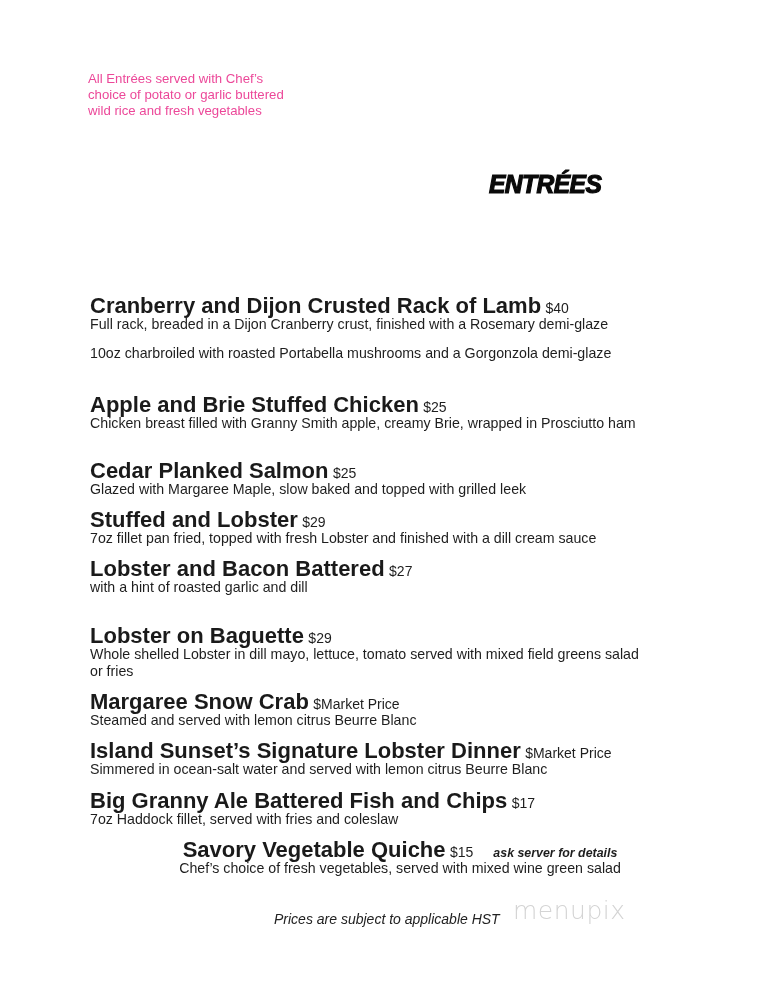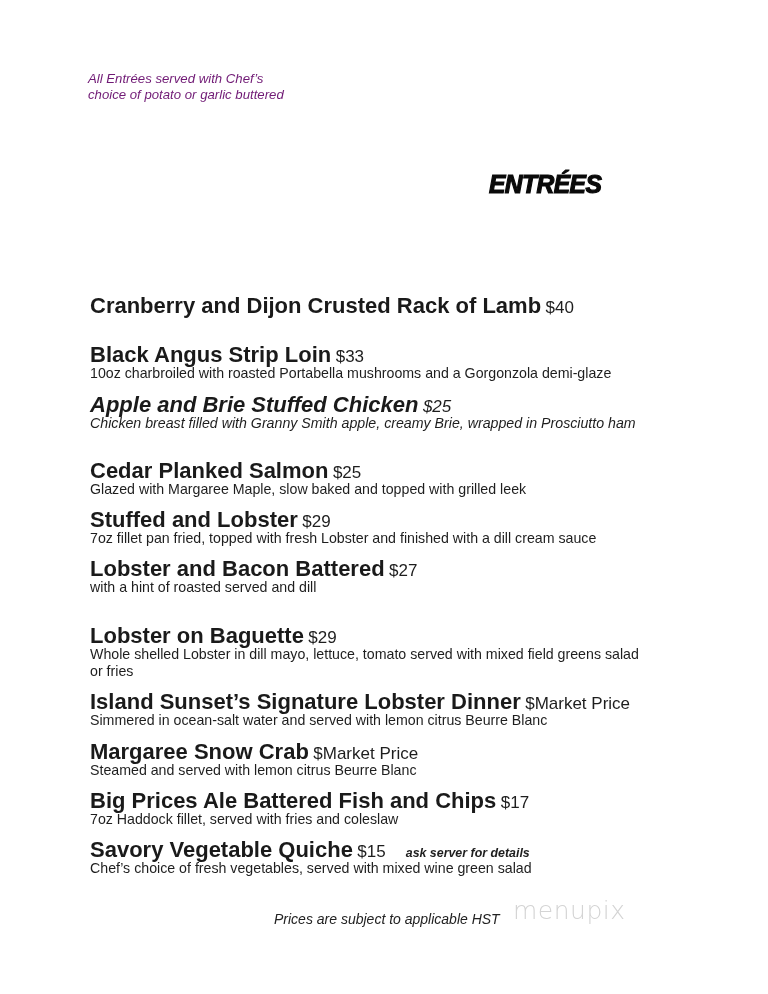--- a/index.html
+++ b/index.html
@@ -13,24 +13,23 @@
       position: relative;
       overflow: hidden;
       font-family: "Liberation Sans", sans-serif;
       color: #1c1c1c;
     }
     .intro-note {
       position: absolute;
       left: 88px;
       top: 71px;
       width: 240px;
-      font-style: italic;
       font-size: 13.2px;
       line-height: 16px;
-      color: #701a75;
+      color: #ec4899;
     }
     .intro-note span { display: block; white-space: nowrap; }
     .page-title {
       position: absolute;
       left: 489px;
       top: 170px;
       font-family: "Liberation Sans", sans-serif;
       font-weight: 900;
       font-style: italic;
       font-size: 25px;
@@ -54,21 +53,21 @@
       white-space: nowrap;
       line-height: 20px;
       height: 20px;
     }
     .item-name {
       font-weight: bold;
       font-size: 22px;
       color: #1a1a1a;
     }
     .item-price {
-      font-size: 17px;
+      font-size: 14px;
       color: #1e1e1e;
     }
     .item-note {
       font-size: 12.4px;
       font-weight: bold;
       font-style: italic;
       margin-left: 20px;
       color: #1e1e1e;
     }
     .item-desc {
@@ -97,38 +96,41 @@
       color: #d4d4d4;
       white-space: nowrap;
     }
   </style>
 </head>
 <body>
 
 <div class="intro-note">
   <span>All Entrées served with Chef’s</span>
   <span>choice of potato or garlic buttered</span>
+  <span>wild rice and fresh vegetables</span>
 </div>
 
 <div class="page-title">ENTRÉES</div>
 
 <div class="menu-list">
 
   <div class="menu-item" style="height:49px;">
     <div class="item-head"><span class="item-name">Cranberry and Dijon Crusted Rack of Lamb</span> <span class="item-price">$40</span></div>
+    <div class="item-desc">
+        <span>Full rack, breaded in a Dijon Cranberry crust, finished with a Rosemary demi-glaze</span>
+      </div>
   </div>
 
   <div class="menu-item" style="height:50px;">
-    <div class="item-head"><span class="item-name">Black Angus Strip Loin</span> <span class="item-price">$33</span></div>
     <div class="item-desc">
         <span>10oz charbroiled with roasted Portabella mushrooms and a Gorgonzola demi-glaze</span>
       </div>
   </div>
 
-  <div class="menu-item" style="height:66px;font-style:italic;">
+  <div class="menu-item" style="height:66px;">
     <div class="item-head"><span class="item-name">Apple and Brie Stuffed Chicken</span> <span class="item-price">$25</span></div>
     <div class="item-desc">
         <span>Chicken breast filled with Granny Smith apple, creamy Brie, wrapped in Prosciutto ham</span>
       </div>
   </div>
 
   <div class="menu-item" style="height:49px;">
     <div class="item-head"><span class="item-name">Cedar Planked Salmon</span> <span class="item-price">$25</span></div>
     <div class="item-desc">
         <span>Glazed with Margaree Maple, slow baked and topped with grilled leek</span>
@@ -138,54 +140,54 @@
   <div class="menu-item" style="height:49px;">
     <div class="item-head"><span class="item-name">Stuffed and Lobster</span> <span class="item-price">$29</span></div>
     <div class="item-desc">
         <span>7oz fillet pan fried, topped with fresh Lobster and finished with a dill cream sauce</span>
       </div>
   </div>
 
   <div class="menu-item" style="height:67px;">
     <div class="item-head"><span class="item-name">Lobster and Bacon Battered</span> <span class="item-price">$27</span></div>
     <div class="item-desc">
-        <span>with a hint of roasted served and dill</span>
+        <span>with a hint of roasted garlic and dill</span>
       </div>
   </div>
 
   <div class="menu-item" style="height:66px;">
     <div class="item-head"><span class="item-name">Lobster on Baguette</span> <span class="item-price">$29</span></div>
     <div class="item-desc">
         <span>Whole shelled Lobster in dill mayo, lettuce, tomato served with mixed field greens salad</span>
         <span>or fries</span>
       </div>
   </div>
 
+  <div class="menu-item" style="height:49px;">
+    <div class="item-head"><span class="item-name">Margaree Snow Crab</span> <span class="item-price">$Market Price</span></div>
+    <div class="item-desc">
+        <span>Steamed and served with lemon citrus Beurre Blanc</span>
+      </div>
+  </div>
+
   <div class="menu-item" style="height:50px;">
     <div class="item-head"><span class="item-name">Island Sunset’s Signature Lobster Dinner</span> <span class="item-price">$Market Price</span></div>
     <div class="item-desc">
         <span>Simmered in ocean-salt water and served with lemon citrus Beurre Blanc</span>
       </div>
   </div>
 
   <div class="menu-item" style="height:49px;">
-    <div class="item-head"><span class="item-name">Margaree Snow Crab</span> <span class="item-price">$Market Price</span></div>
-    <div class="item-desc">
-        <span>Steamed and served with lemon citrus Beurre Blanc</span>
-      </div>
-  </div>
-
-  <div class="menu-item" style="height:49px;">
-    <div class="item-head"><span class="item-name">Big Prices Ale Battered Fish and Chips</span> <span class="item-price">$17</span></div>
+    <div class="item-head"><span class="item-name">Big Granny Ale Battered Fish and Chips</span> <span class="item-price">$17</span></div>
     <div class="item-desc">
         <span>7oz Haddock fillet, served with fries and coleslaw</span>
       </div>
   </div>
 
-  <div class="menu-item" style="height:40px;">
+  <div class="menu-item" style="height:40px;text-align:center;">
     <div class="item-head"><span class="item-name">Savory Vegetable Quiche</span> <span class="item-price">$15</span><span class="item-note">ask server for details</span></div>
     <div class="item-desc">
         <span>Chef’s choice of fresh vegetables, served with mixed wine green salad</span>
       </div>
   </div>
 
 </div>
 
 <div class="footer-note">Prices are subject to applicable HST</div>
 

